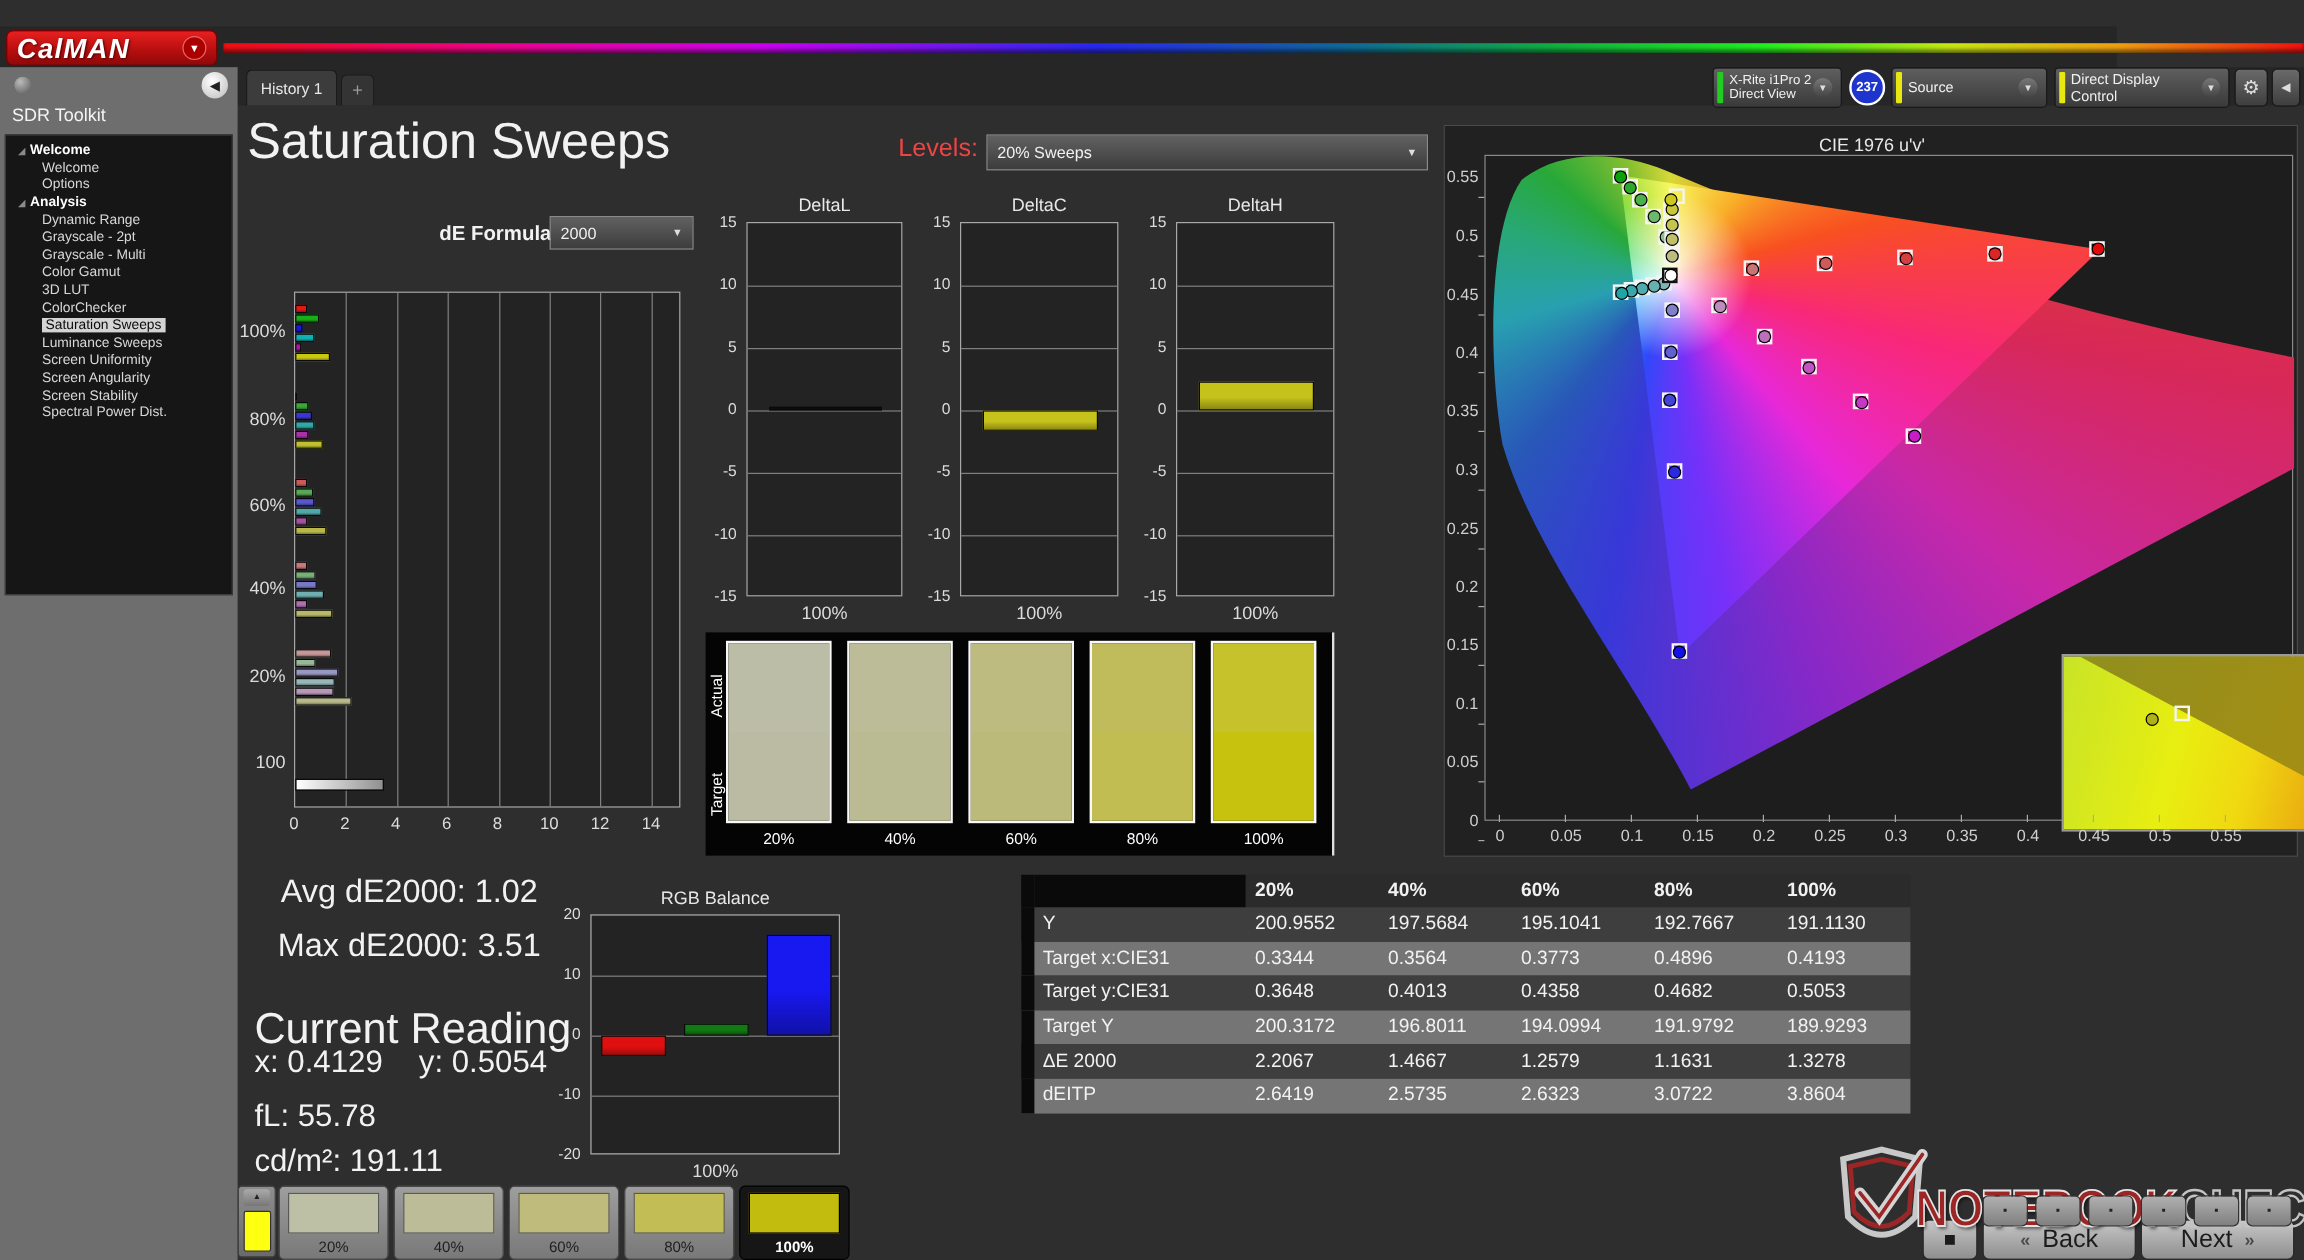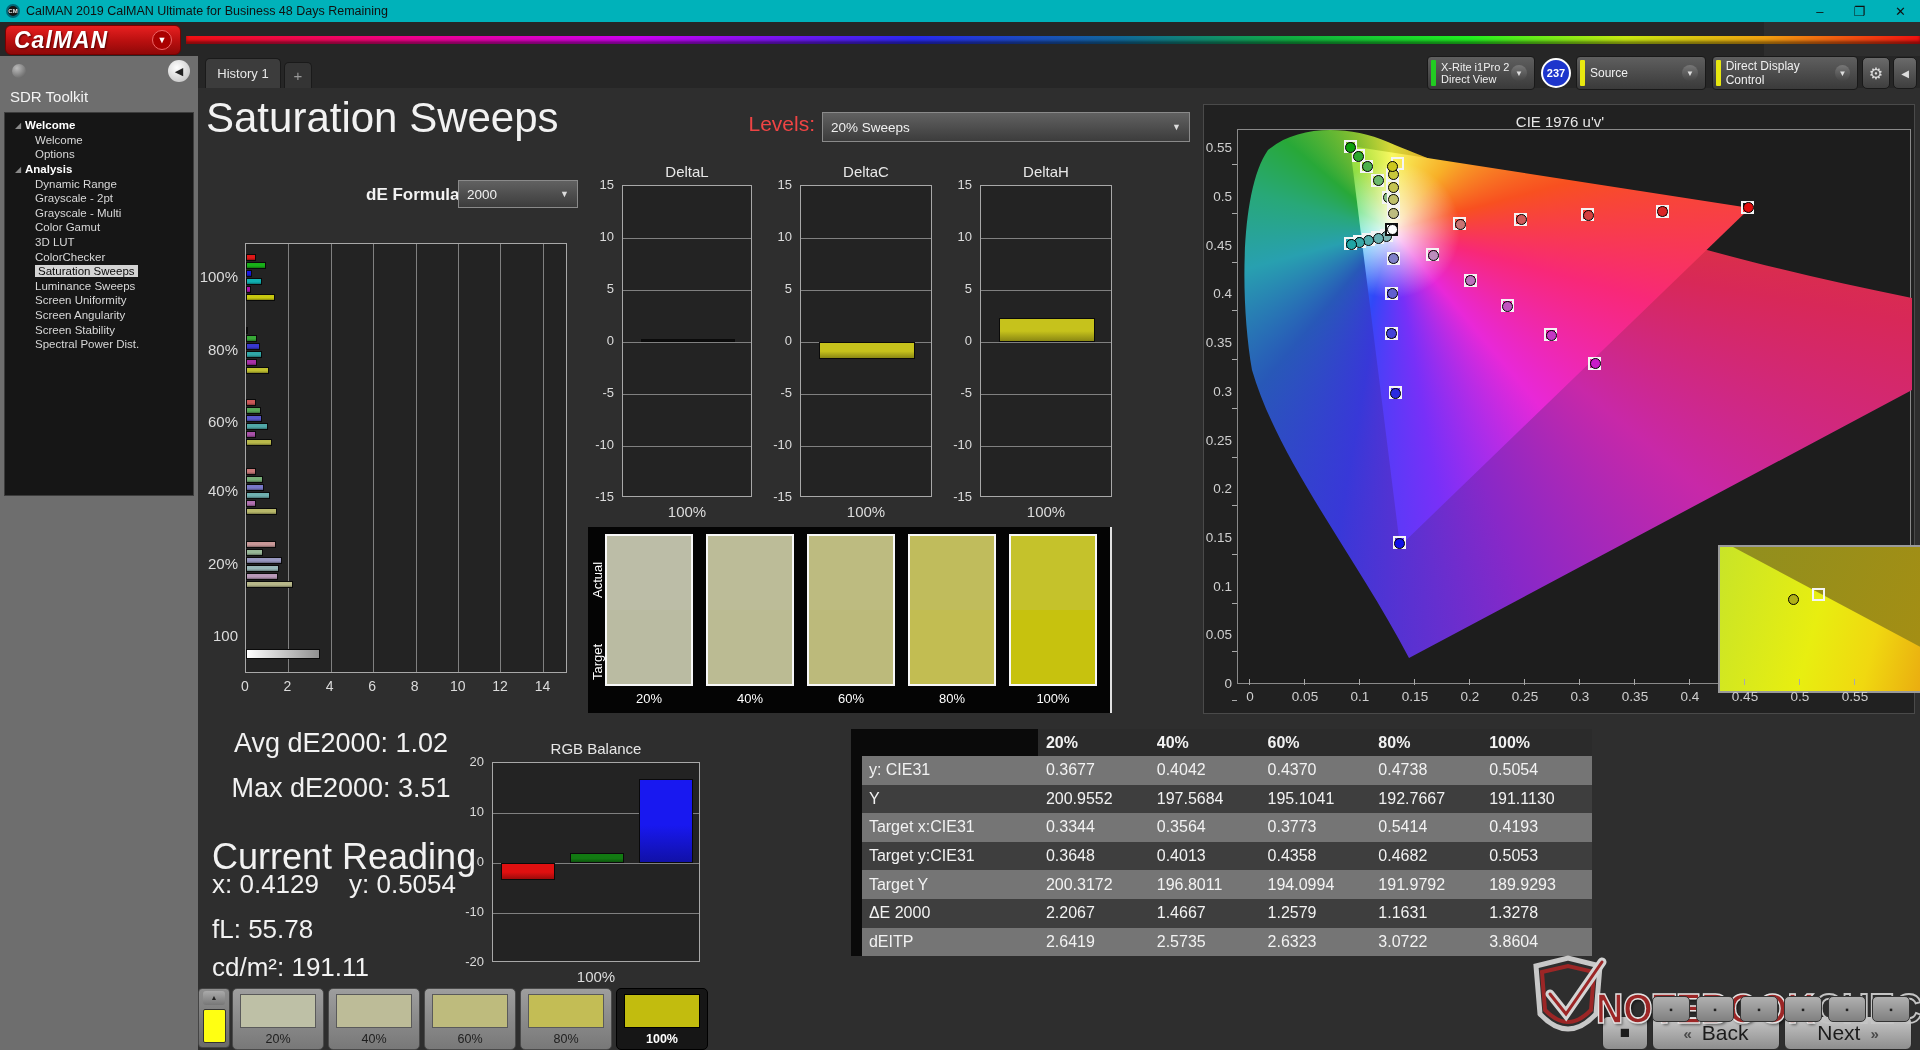--- a/index.html
+++ b/index.html
@@ -115,29 +115,20 @@
   .wm { position:absolute; left:1528px; top:952px; width:392px; height:98px; pointer-events:none; }
   .wm-text { position:absolute; left:68px; top:32px; font-size:43px; font-weight:bold; transform:scaleX(.88); transform-origin:left; white-space:nowrap; }
   .wm-nb { color:#9c2626; -webkit-text-stroke:1.5px #e4e4e4; text-shadow:2px 2px 3px rgba(0,0,0,.5); }
   .wm-ck { color:rgba(0,0,0,0); -webkit-text-stroke:2px #c4c4c4; }
 </style>
 </head>
 <body>
 
 <div id="app">
 
-  <div class="abs titlebar">
-    <div class="app-icon">CM</div>
-    <div class="titletext">CalMAN 2019 CalMAN Ultimate for Business 48 Days Remaining</div>
-    <div class="wincontrols">
-      <span>–</span>
-      <span>❐</span>
-      <span>✕</span>
-    </div>
-  </div>
 
   <div class="abs logorow">
     <div class="calman-logo">
       <span class="word">CalMAN</span>
       <span class="dd">▼</span>
     </div>
     <div class="rainbow"></div>
   </div>
 
   <div class="abs tabrow">
@@ -477,45 +468,36 @@
   <div class="abs datatable" id="dataTable">
       <div class="trow hdr">
         <div class="sliver"></div>
         <div class="rl"></div>
         <div class="cell">20%</div>
         <div class="cell">40%</div>
         <div class="cell">60%</div>
         <div class="cell">80%</div>
         <div class="cell">100%</div>
       </div>
-      <div class="trow" style="background: rgb(117, 117, 117);">
-        <div class="sliver"></div>
-        <div class="rl">y: CIE31</div>
-        <div class="cell">0.3677</div>
-        <div class="cell">0.4042</div>
-        <div class="cell">0.4370</div>
-        <div class="cell">0.4738</div>
-        <div class="cell">0.5054</div>
-      </div>
       <div class="trow" style="background: rgb(62, 62, 62);">
         <div class="sliver"></div>
         <div class="rl">Y</div>
         <div class="cell">200.9552</div>
         <div class="cell">197.5684</div>
         <div class="cell">195.1041</div>
         <div class="cell">192.7667</div>
         <div class="cell">191.1130</div>
       </div>
       <div class="trow" style="background: rgb(117, 117, 117);">
         <div class="sliver"></div>
         <div class="rl">Target x:CIE31</div>
         <div class="cell">0.3344</div>
         <div class="cell">0.3564</div>
         <div class="cell">0.3773</div>
-        <div class="cell">0.5414</div>
+        <div class="cell">0.4896</div>
         <div class="cell">0.4193</div>
       </div>
       <div class="trow" style="background: rgb(62, 62, 62);">
         <div class="sliver"></div>
         <div class="rl">Target y:CIE31</div>
         <div class="cell">0.3648</div>
         <div class="cell">0.4013</div>
         <div class="cell">0.4358</div>
         <div class="cell">0.4682</div>
         <div class="cell">0.5053</div>

